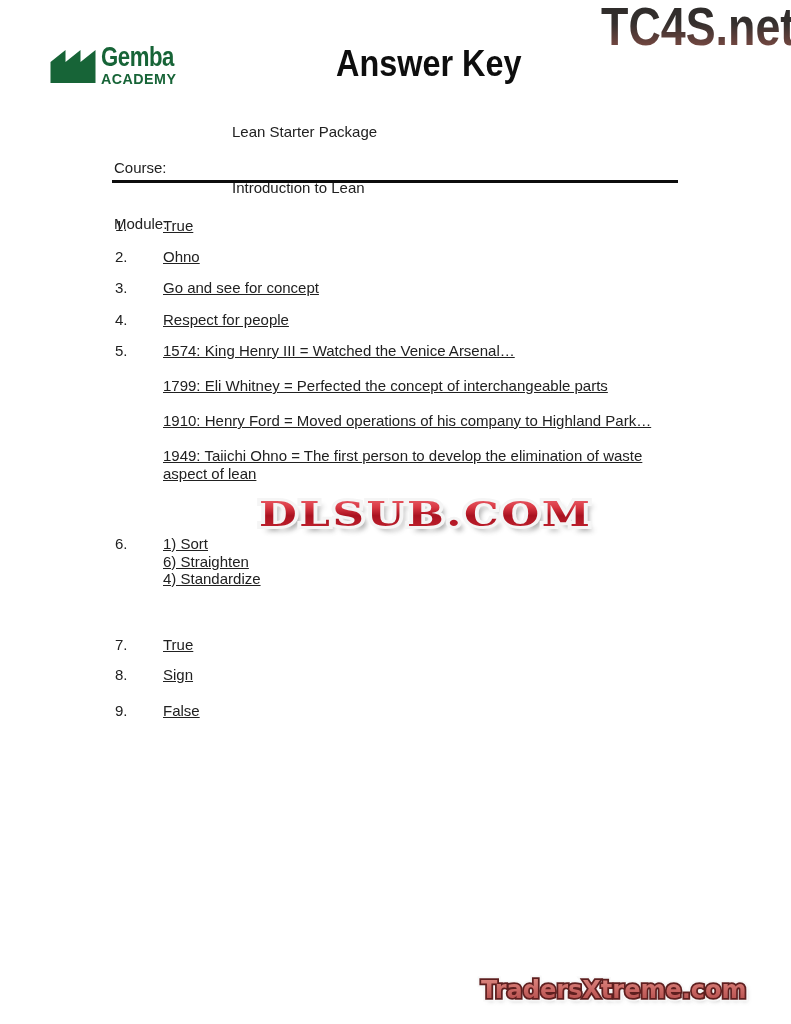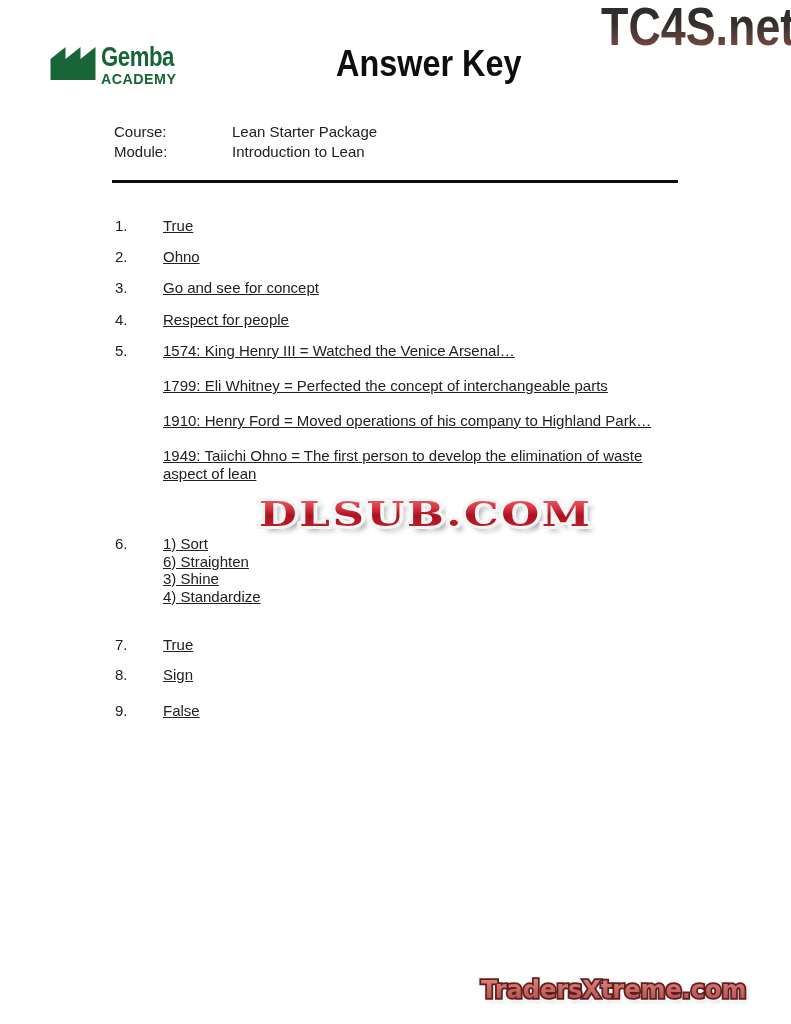--- a/index.html
+++ b/index.html
@@ -2,41 +2,41 @@
 <html><head>
 <meta charset="utf-8">
 <style>
   html,body{margin:0;padding:0;background:#e9e9e9;}
   .page{
     position:relative;width:791px;height:1024px;background:#ffffff;
     font-family:"Liberation Sans",sans-serif;color:#212121;overflow:hidden;
     margin:0 auto;
   }
   
-  .logo{position:absolute;left:50px;top:44px;display:flex;align-items:flex-start;}
+  .logo{position:absolute;left:50px;top:44px;display:flex;align-items:center;}
   .logo-icon{display:block;}
   .logo-text{margin-left:5px;}
   .logo-name{
     font-size:27px;font-weight:bold;color:#176437;line-height:26px;
     transform:scaleX(0.82);transform-origin:0 0;letter-spacing:-0.5px;
   }
   .logo-sub{
     font-size:15px;font-weight:bold;color:#176437;line-height:15px;
     transform:scaleX(0.95);transform-origin:0 0;letter-spacing:0.5px;margin-top:1px;
   }
   
   .doc-title{
     position:absolute;left:336px;top:46px;font-size:36px;font-weight:bold;
     line-height:1;color:#0e0e0e;transform:scaleX(0.9);transform-origin:0 0;
     white-space:nowrap;letter-spacing:0;
   }
   
   .meta{position:absolute;left:114px;top:122px;font-size:15px;line-height:20px;}
   .meta-row{display:flex;}
-  .meta-label{width:95px;}
+  .meta-label{width:95px;margin-top:36px;}
   .meta-value{white-space:nowrap;margin-left:23px;}
   .divider{position:absolute;left:112px;top:180px;width:566px;height:3px;background:#0d0d0d;}
   
   .answer{position:absolute;left:115px;font-size:15px;line-height:18px;}
   .answer .num{position:absolute;left:0;top:0;}
   .answer .text{margin-left:48px;width:516px;text-decoration:underline;}
   .answer.spaced .line{margin-bottom:17px;}
   .answer.tight{line-height:17.5px;}
   .a1{top:217px}.a2{top:248px}.a3{top:279px}.a4{top:311px}.a5{top:342px}
   .a6{top:535px}.a7{top:636px}.a8{top:666px}.a9{top:702px}
@@ -157,21 +157,20 @@
       <div class="line">1910: Henry Ford = Moved operations of his company to Highland Park…</div>
       <div class="line">1949: Taiichi Ohno = The first person to develop the elimination of waste aspect of lean</div>
     </div>
   </div>
 
   <div class="answer tight a6">
     <span class="num">6.</span>
     <div class="text">
       <div class="line">1) Sort</div>
       <div class="line">6) Straighten</div>
-      <div class="line">3) Shine</div>
       <div class="line">4) Standardize</div>
     </div>
   </div>
 
   <div class="answer a7">
     <span class="num">7.</span>
     <div class="text">
         <div class="line">True</div>
       </div>
   </div>

